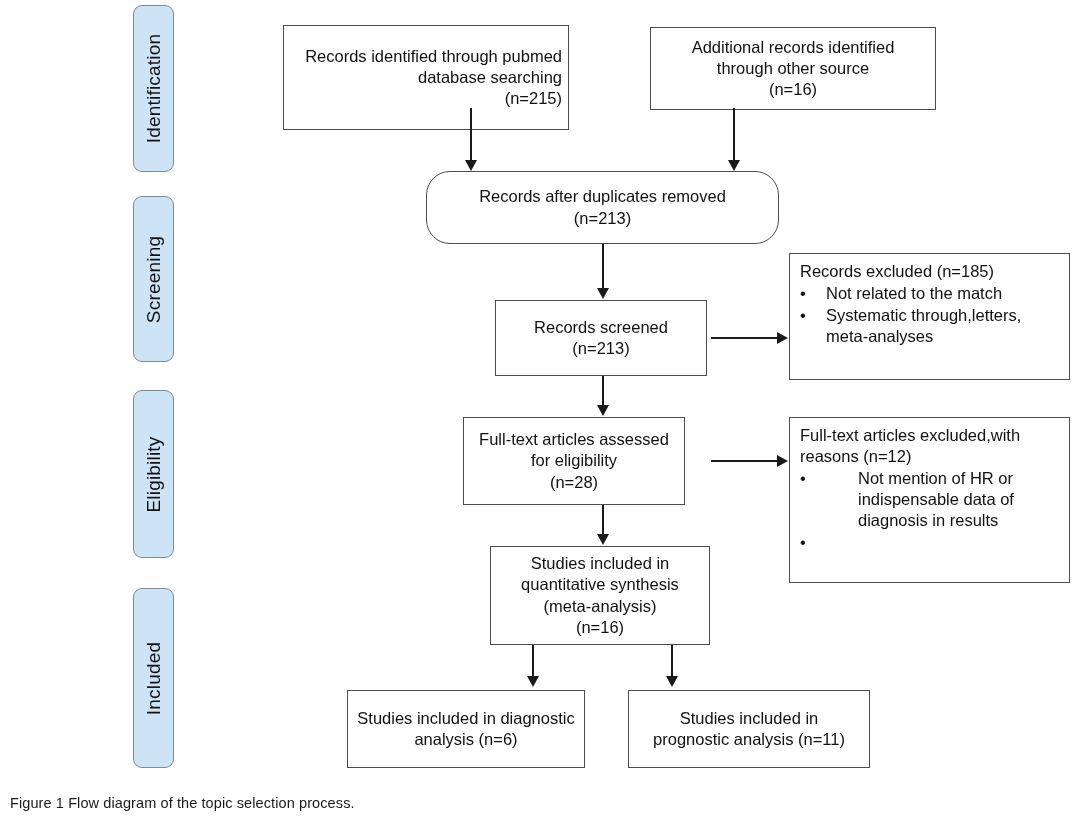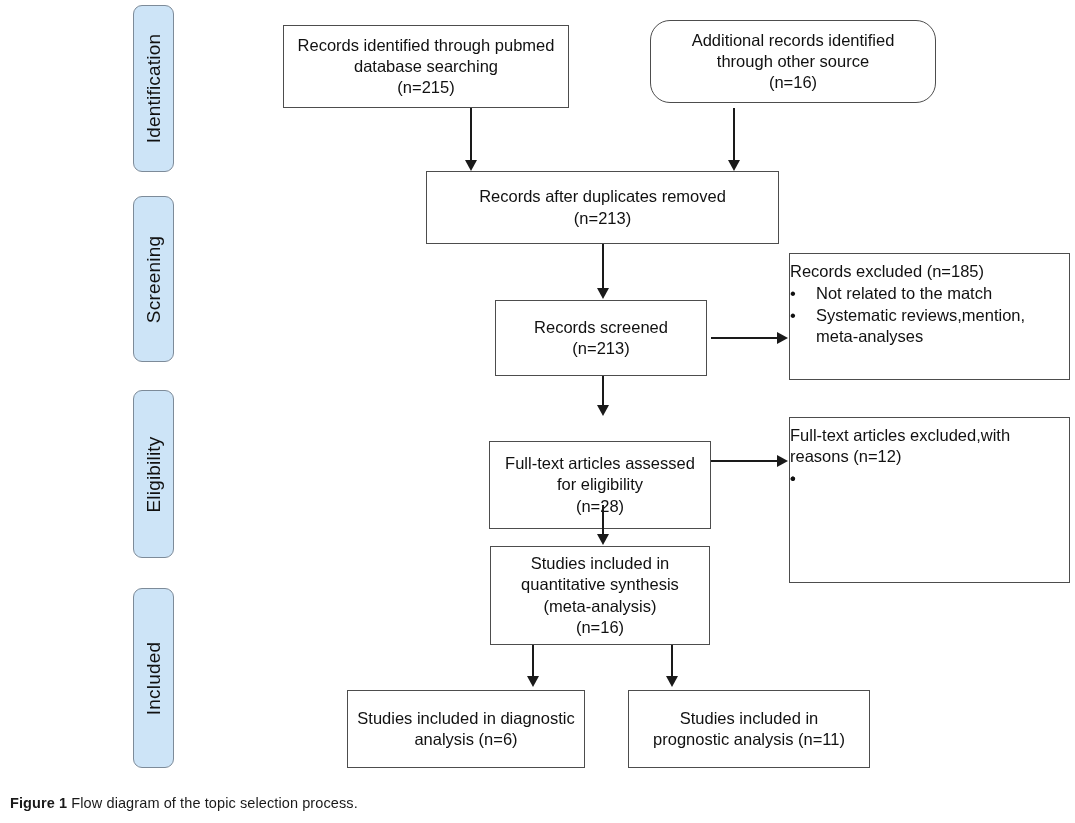--- a/index.html
+++ b/index.html
@@ -50,21 +50,21 @@
     text-align: center;
     font-size: 16.5px;
     line-height: 1.28;
     color: #111111;
     padding: 2px 6px;
   }
   .flow-box.left-align {
     text-align: left;
     align-items: flex-start;
     justify-content: flex-start;
-    padding: 7px 8px 6px 0;
+    padding: 7px 8px 6px 10px;
   }
   .box-text {
     white-space: pre-line;
     width: 100%;
   }
   
   .excl-head {
     display: block;
     margin: 0 0 1px 0;
     white-space: pre-line;
@@ -120,60 +120,60 @@
   
   #caption {
     position: absolute;
     left: 10px;
     top: 795px;
     font-size: 14.5px;
     color: #1a1a1a;
     letter-spacing: 0.1px;
   }
   #caption .cap-strong {
-    font-weight: bold;
+    font-weight: normal;
   }
 </style>
 </head>
 <body>
 
 <div id="page">
 
   <div class="stage-pill" style="left:133px; top:5px; width:41px; height:167px;">
     <span class="stage-label">Identification</span>
   </div>
   <div class="stage-pill" style="left:133px; top:196px; width:41px; height:166px;">
     <span class="stage-label">Screening</span>
   </div>
   <div class="stage-pill" style="left:133px; top:390px; width:41px; height:168px;">
     <span class="stage-label">Eligibility</span>
   </div>
   <div class="stage-pill" style="left:133px; top:588px; width:41px; height:180px;">
     <span class="stage-label">Included</span>
   </div>
 
-  <div class="flow-box" style="left:283px; top:25px; width:286px; height:83px;">
+  <div class="flow-box" style="left:283px; top:25px; width:286px; height:105px;text-align:right;">
     <span class="box-text">Records identified through pubmed
 database searching
 (n=215)</span>
   </div>
 
-  <div class="flow-box" style="left:650px; top:20px; width:286px; height:83px;border-radius:20px;">
+  <div class="flow-box" style="left:650px; top:27px; width:286px; height:83px;">
     <span class="box-text">Additional records identified
 through other source
 (n=16)</span>
   </div>
 
   <div class="connector v-line" style="left:470px; top:108px; height:56px;"></div>
   <div class="arrow-down" style="left:465px; top:160px;"></div>
 
   <div class="connector v-line" style="left:733px; top:108px; height:56px;"></div>
   <div class="arrow-down" style="left:728px; top:160px;"></div>
 
-  <div class="flow-box" style="left:426px; top:171px; width:353px; height:73px;">
+  <div class="flow-box" style="left:426px; top:171px; width:353px; height:73px;border-radius:24px;">
     <span class="box-text">Records after duplicates removed
 (n=213)</span>
   </div>
 
   <div class="connector v-line" style="left:602px; top:244px; height:48px;"></div>
   <div class="arrow-down" style="left:597px; top:288px;"></div>
 
   <div class="flow-box" style="left:495px; top:300px; width:212px; height:76px;">
     <span class="box-text">Records screened
 (n=213)</span>
@@ -185,46 +185,49 @@
   <div class="flow-box left-align" style="left:789px; top:253px; width:281px; height:127px;">
     <div style="width:100%;">
       <span class="excl-head">Records excluded (n=185)</span>
       <ul class="excl-list indent-sm">
         <li>
           <span class="bullet-dot">•</span>
           <span class="li-text">Not related to the match</span>
         </li>
         <li>
           <span class="bullet-dot">•</span>
-          <span class="li-text">Systematic reviews,mention,
+          <span class="li-text">Systematic through,letters,
 meta-analyses</span>
         </li>
       </ul>
     </div>
   </div>
 
   <div class="connector v-line" style="left:602px; top:376px; height:34px;"></div>
   <div class="arrow-down" style="left:597px; top:405px;"></div>
 
-  <div class="flow-box" style="left:489px; top:417px; width:222px; height:88px;margin-top:24px;">
+  <div class="flow-box" style="left:463px; top:417px; width:222px; height:88px;">
     <span class="box-text">Full-text articles assessed
 for eligibility
 (n=28)</span>
   </div>
 
   <div class="connector h-line" style="left:711px; top:460px; width:68px;"></div>
   <div class="arrow-right" style="left:777px; top:455px;"></div>
 
   <div class="flow-box left-align" style="left:789px; top:417px; width:281px; height:166px;justify-content:flex-end;">
     <div style="width:100%;">
       <span class="excl-head">Full-text articles excluded,with
 reasons (n=12)</span>
       <ul class="excl-list indent-lg">
         <li>
           <span class="bullet-dot">•</span>
+          <span class="li-text">Not mention of HR or
+indispensable data of
+diagnosis in results</span>
         </li>
         <li>
           <span class="bullet-dot">•</span>
         </li>
       </ul>
     </div>
   </div>
 
   <div class="connector v-line" style="left:602px; top:505px; height:34px;"></div>
   <div class="arrow-down" style="left:597px; top:534px;"></div>

